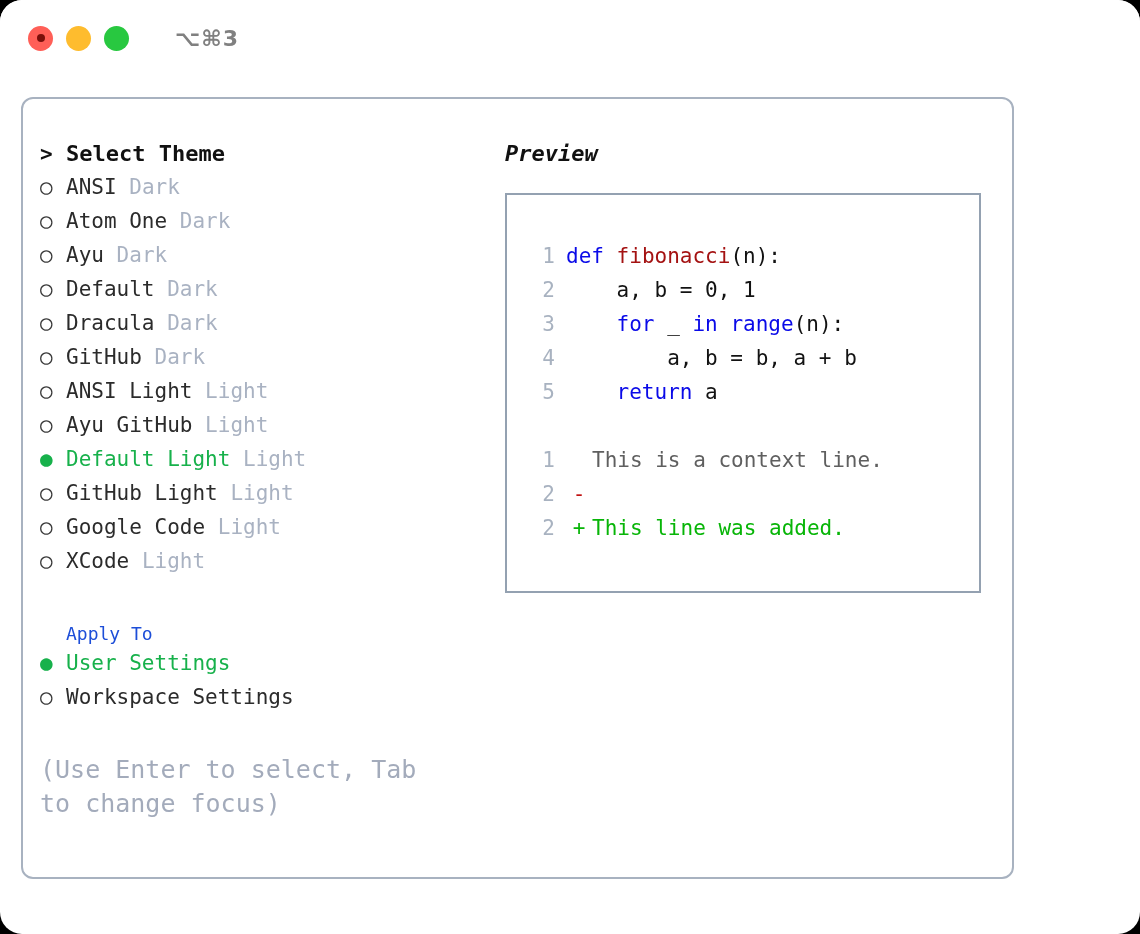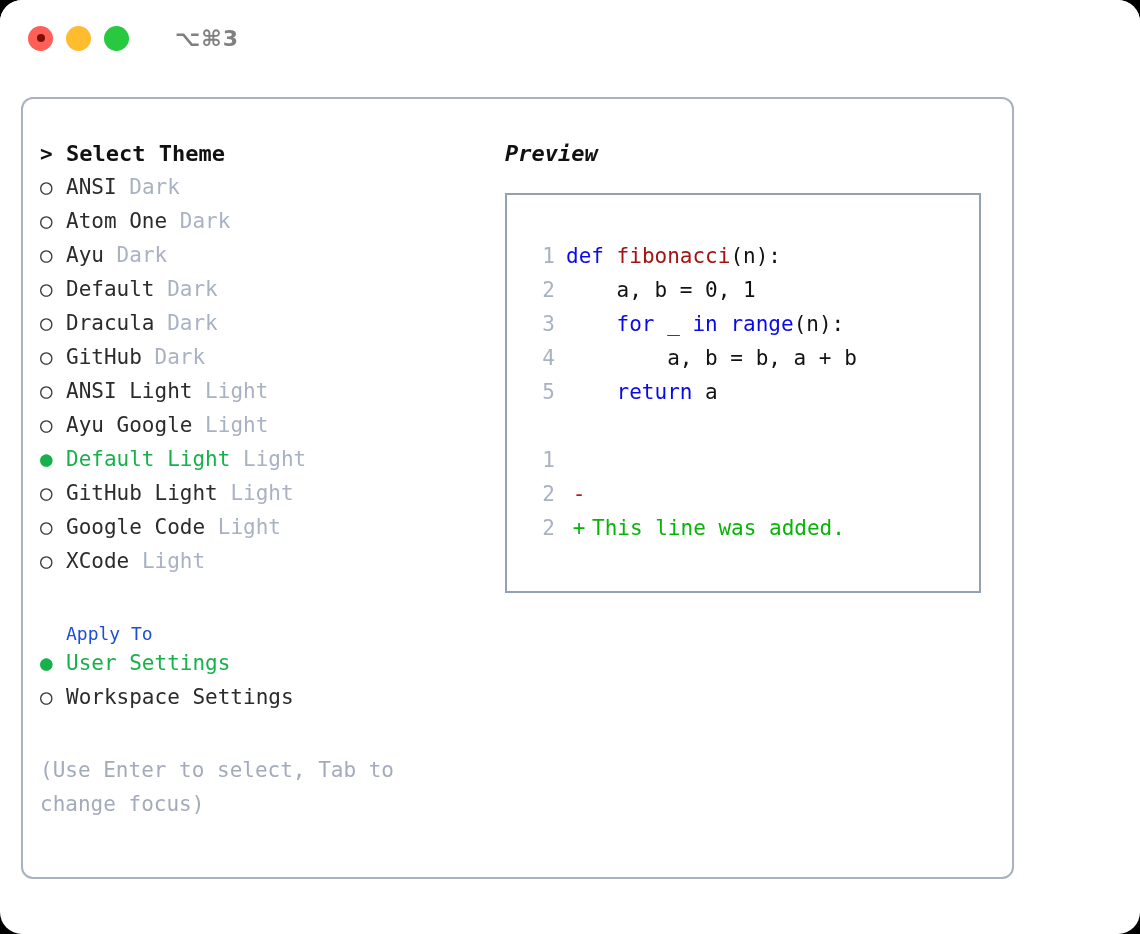--- a/index.html
+++ b/index.html
@@ -120,21 +120,21 @@
     color: #1d4ed8;
     height: 34px;
     line-height: 34px;
   }
 
   .apply-name { color: #2b2b2b; }
   .apply-name.selected { color: #17b14b; }
 
   #hint-text {
     margin-top: 34px;
-    font-size: 21px;
+    font-size: 25px;
     line-height: 34px;
     color: #a3abbb;
     width: 420px;
   }
 
   
   #preview-column {
     flex: 1;
     padding-left: 22px;
   }
@@ -204,21 +204,21 @@
         </div>
 
         <div id="theme-items">
             <div class="row"><span class="bullet">○</span><span class="theme-name">ANSI</span><span> </span><span class="theme-tag">Dark</span></div>
             <div class="row"><span class="bullet">○</span><span class="theme-name">Atom One</span><span> </span><span class="theme-tag">Dark</span></div>
             <div class="row"><span class="bullet">○</span><span class="theme-name">Ayu</span><span> </span><span class="theme-tag">Dark</span></div>
             <div class="row"><span class="bullet">○</span><span class="theme-name">Default</span><span> </span><span class="theme-tag">Dark</span></div>
             <div class="row"><span class="bullet">○</span><span class="theme-name">Dracula</span><span> </span><span class="theme-tag">Dark</span></div>
             <div class="row"><span class="bullet">○</span><span class="theme-name">GitHub</span><span> </span><span class="theme-tag">Dark</span></div>
             <div class="row"><span class="bullet">○</span><span class="theme-name">ANSI Light</span><span> </span><span class="theme-tag">Light</span></div>
-            <div class="row"><span class="bullet">○</span><span class="theme-name">Ayu Google</span><span> </span><span class="theme-tag">Light</span></div>
+            <div class="row"><span class="bullet">○</span><span class="theme-name">Ayu GitHub</span><span> </span><span class="theme-tag">Light</span></div>
             <div class="row"><span class="bullet selected">●</span><span class="theme-name selected">Default Light</span><span> </span><span class="theme-tag">Light</span></div>
             <div class="row"><span class="bullet">○</span><span class="theme-name">GitHub Light</span><span> </span><span class="theme-tag">Light</span></div>
             <div class="row"><span class="bullet">○</span><span class="theme-name">Google Code</span><span> </span><span class="theme-tag">Light</span></div>
             <div class="row"><span class="bullet">○</span><span class="theme-name">XCode</span><span> </span><span class="theme-tag">Light</span></div>
           </div>
 
         <div class="spacer-row"></div>
 
         <div id="apply-to-label">Apply To</div>
 
@@ -236,21 +236,21 @@
         <div id="preview-box">
           <div id="code-sample">
               <div class="code-line"><span class="lineno">1</span><span><span class="tok-kw">def</span><span class="tok-plain"> </span><span class="tok-fn">fibonacci</span><span class="tok-plain">(n):</span></span></div>
               <div class="code-line"><span class="lineno">2</span><span><span class="tok-plain">    a, b = 0, 1</span></span></div>
               <div class="code-line"><span class="lineno">3</span><span><span class="tok-plain">    </span><span class="tok-kw">for</span><span class="tok-plain"> _ </span><span class="tok-kw">in</span><span class="tok-plain"> </span><span class="tok-kw">range</span><span class="tok-plain">(n):</span></span></div>
               <div class="code-line"><span class="lineno">4</span><span><span class="tok-plain">        a, b = b, a + b</span></span></div>
               <div class="code-line"><span class="lineno">5</span><span><span class="tok-plain">    </span><span class="tok-kw">return</span><span class="tok-plain"> a</span></span></div>
             </div>
           <div class="code-gap"></div>
           <div id="diff-sample">
-              <div class="diff-line diff-ctx"><span class="lineno">1</span><span class="diff-mark"> </span></div>
+              <div class="diff-line diff-ctx"><span class="lineno">1</span><span class="diff-mark"> </span><span class="diff-text">This is a context line.</span></div>
               <div class="diff-line diff-del"><span class="lineno">2</span><span class="diff-mark">-</span></div>
               <div class="diff-line diff-add"><span class="lineno">2</span><span class="diff-mark">+</span><span class="diff-text">This line was added.</span></div>
             </div>
         </div>
       </div>
 
     </div>
   </div>
 </div>
 

